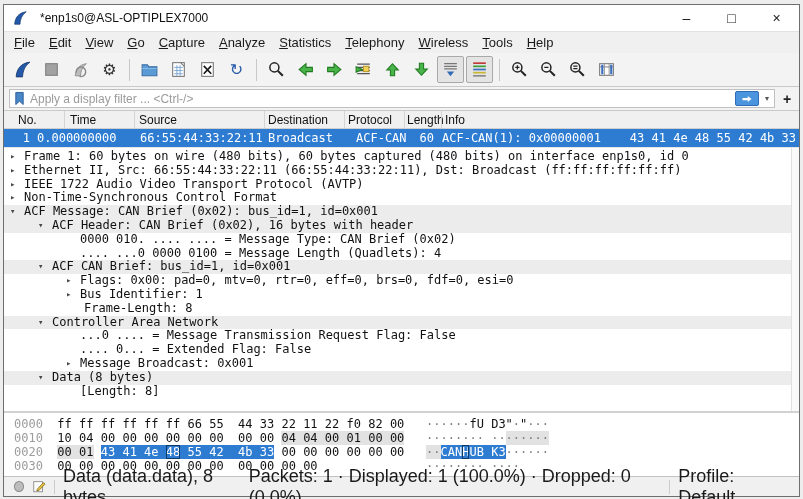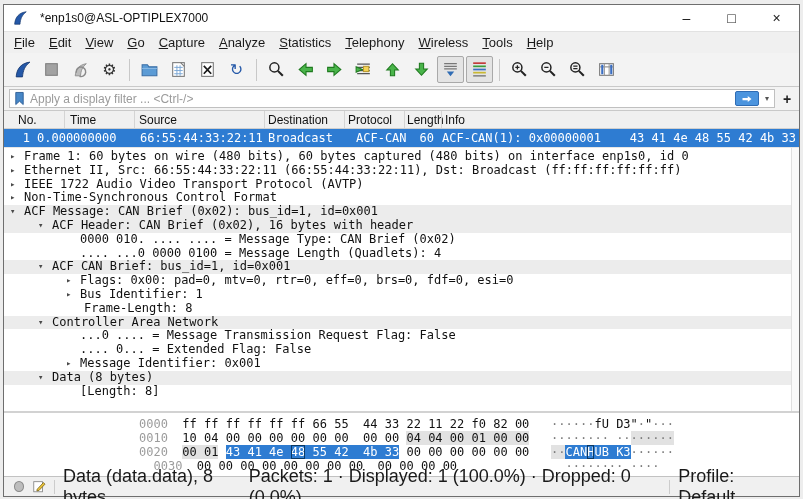--- a/index.html
+++ b/index.html
@@ -53,21 +53,21 @@
              font-family:"DejaVu Sans Mono",monospace; font-size:12px; color:#111;
              padding-top:2px; position:relative; overflow:hidden; }
   .detail-row { height:13.8px; line-height:13.8px; white-space:pre; position:relative; }
   .detail-row.ancestor { background:#ececec; }
   .detail-row.selected { background:#2e7cd2; color:#fff; }
   .expander { position:absolute; top:0; font-size:9px; color:#4a4a4a; line-height:13.8px; }
   .details-scrollbar { position:absolute; right:0; top:0; bottom:0; width:8px; background:#fafafa; border-left:1px solid #e0e0e0; }
 
   
   .hexpane { height:63px; background:#fff; font-family:"DejaVu Sans Mono",monospace; font-size:12px;
-             color:#111; padding:4px 0 0 10px; flex:none;text-align:center; }
+             color:#111; padding:4px 0 0 10px; flex:none; }
   .hex-line { height:14px; line-height:14px; white-space:pre; }
   .off { color:#9c9c9c; }
   .hl-blue { background:#2e7cd2; color:#fff; }
   .hl-gray { background:#e2e2e2; }
   .dim { color:#7d7d7d; }
   .boxed { outline:1px solid #0b3a66; outline-offset:-1px; }
 
   
   .statusbar { height:20px; background:#f0f0f0; border-top:1px solid #c2c2c2; display:flex; align-items:center;
                font-size:18px; color:#1a1a1a; padding:0 10px; flex:none; }
@@ -280,21 +280,21 @@
         <div class="detail-row ancestor" style="padding-left: 48px;"><span class="expander" style="left: 34px;">▾</span><span>ACF Header: CAN Brief (0x02), 16 bytes with header</span></div>
         <div class="detail-row" style="padding-left: 76px;"><span>0000 010. .... .... = Message Type: CAN Brief (0x02)</span></div>
         <div class="detail-row" style="padding-left: 76px;"><span>.... ...0 0000 0100 = Message Length (Quadlets): 4</span></div>
         <div class="detail-row ancestor" style="padding-left: 48px;"><span class="expander" style="left: 34px;">▾</span><span>ACF CAN Brief: bus_id=1, id=0x001</span></div>
         <div class="detail-row" style="padding-left: 76px;"><span class="expander" style="left: 62px;">▸</span><span>Flags: 0x00: pad=0, mtv=0, rtr=0, eff=0, brs=0, fdf=0, esi=0</span></div>
         <div class="detail-row" style="padding-left: 76px;"><span class="expander" style="left: 62px;">▸</span><span>Bus Identifier: 1</span></div>
         <div class="detail-row" style="padding-left: 80px;"><span>Frame-Length: 8</span></div>
         <div class="detail-row ancestor" style="padding-left: 48px;"><span class="expander" style="left: 34px;">▾</span><span>Controller Area Network</span></div>
         <div class="detail-row" style="padding-left: 76px;"><span>...0 .... = Message Transmission Request Flag: False</span></div>
         <div class="detail-row" style="padding-left: 76px;"><span>.... 0... = Extended Flag: False</span></div>
-        <div class="detail-row" style="padding-left: 76px;"><span class="expander" style="left: 62px;">▸</span><span>Message Identifier: 0x001</span></div>
+        <div class="detail-row" style="padding-left: 76px;"><span class="expander" style="left: 62px;">▸</span><span>Message Broadcast: 0x001</span></div>
         <div class="detail-row ancestor" style="padding-left: 48px;"><span class="expander" style="left: 34px;">▾</span><span>Data (8 bytes)</span></div>
         <div class="detail-row" style="padding-left: 76px;"><span>[Length: 8]</span></div>
       </div>
     <div class="details-scrollbar"></div>
   </div>
 
   <div class="hexpane" id="hexpane">
       <div class="hex-line"><span class="off">0000</span>  <span class="">ff</span><span> </span><span class="">ff</span><span> </span><span class="">ff</span><span> </span><span class="">ff</span><span> </span><span class="">ff</span><span> </span><span class="">ff</span><span> </span><span class="">66</span><span> </span><span class="">55</span><span>  </span><span class="">44</span><span> </span><span class="">33</span><span> </span><span class="">22</span><span> </span><span class="">11</span><span> </span><span class="">22</span><span> </span><span class="">f0</span><span> </span><span class="">82</span><span> </span><span class="">00</span>   <span class="dim">·</span><span class="dim">·</span><span class="dim">·</span><span class="dim">·</span><span class="dim">·</span><span class="dim">·</span><span class="">f</span><span class="">U</span><span> </span><span class="">D</span><span class="">3</span><span class="">"</span><span class="dim">·</span><span class="">"</span><span class="dim">·</span><span class="dim">·</span><span class="dim">·</span></div>
       <div class="hex-line"><span class="off">0010</span>  <span class="">10</span><span> </span><span class="">04</span><span> </span><span class="">00</span><span> </span><span class="">00</span><span> </span><span class="">00</span><span> </span><span class="">00</span><span> </span><span class="">00</span><span> </span><span class="">00</span><span>  </span><span class="">00</span><span> </span><span class="">00</span><span> </span><span class="hl-gray">04</span><span class="hl-gray"> </span><span class="hl-gray">04</span><span class="hl-gray"> </span><span class="hl-gray">00</span><span class="hl-gray"> </span><span class="hl-gray">01</span><span class="hl-gray"> </span><span class="hl-gray">00</span><span class="hl-gray"> </span><span class="hl-gray">00</span>   <span class="dim">·</span><span class="dim">·</span><span class="dim">·</span><span class="dim">·</span><span class="dim">·</span><span class="dim">·</span><span class="dim">·</span><span class="dim">·</span><span> </span><span class="dim">·</span><span class="dim">·</span><span class="hl-gray dim">·</span><span class="hl-gray dim">·</span><span class="hl-gray dim">·</span><span class="hl-gray dim">·</span><span class="hl-gray dim">·</span><span class="hl-gray dim">·</span></div>
       <div class="hex-line"><span class="off">0020</span>  <span class="hl-gray">00</span><span class="hl-gray"> </span><span class="hl-gray">01</span><span> </span><span class="hl-blue">43</span><span class="hl-blue"> </span><span class="hl-blue">41</span><span class="hl-blue"> </span><span class="hl-blue">4e</span><span class="hl-blue"> </span><span class="hl-blue boxed">48</span><span class="hl-blue"> </span><span class="hl-blue">55</span><span class="hl-blue"> </span><span class="hl-blue">42</span><span class="hl-blue">  </span><span class="hl-blue">4b</span><span class="hl-blue"> </span><span class="hl-blue">33</span><span> </span><span class="">00</span><span> </span><span class="">00</span><span> </span><span class="">00</span><span> </span><span class="">00</span><span> </span><span class="">00</span><span> </span><span class="">00</span>   <span class="hl-gray dim">·</span><span class="hl-gray dim">·</span><span class="hl-blue">C</span><span class="hl-blue">A</span><span class="hl-blue">N</span><span class="hl-blue boxed">H</span><span class="hl-blue">U</span><span class="hl-blue">B</span><span class="hl-blue"> </span><span class="hl-blue">K</span><span class="hl-blue">3</span><span class="dim">·</span><span class="dim">·</span><span class="dim">·</span><span class="dim">·</span><span class="dim">·</span><span class="dim">·</span></div>

